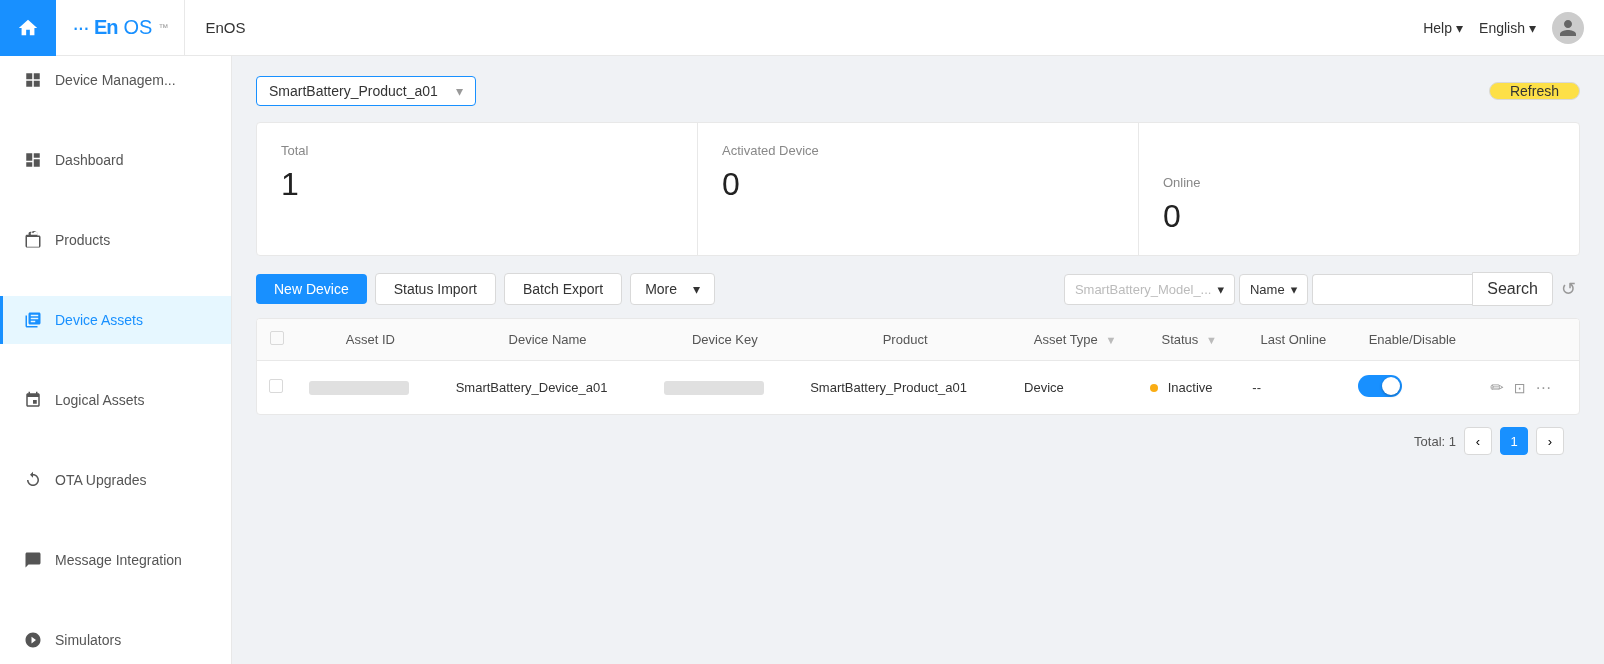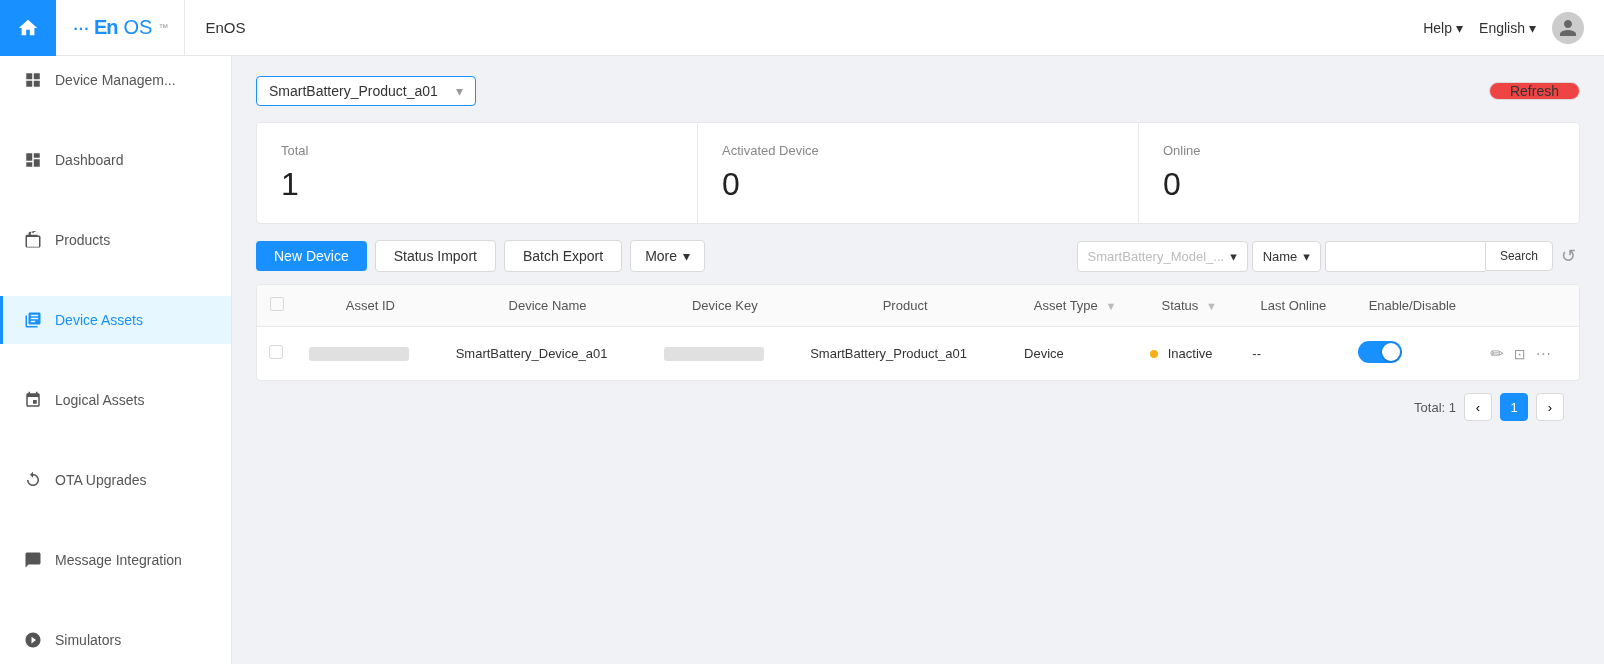--- a/index.html
+++ b/index.html
@@ -143,42 +143,42 @@
       background: #fff;
       cursor: pointer;
       min-width: 220px;
       justify-content: space-between;
       color: #333;
       font-size: 14px;
     }
     .product-select .chevron { color: #999; margin-left: 8px; }
     .refresh-btn {
       border: 1px solid #d9d9d9;
-      background: #ef4444;
+      background: #fde047;
       border-radius: 12px;
       padding: 0 20px;
       cursor: pointer;
       font-size: 14px;
       color: #333;
     }
 
     
     .stats-card {
       background: #fff;
       border-radius: 4px;
       border: 1px solid #e8e8e8;
       display: flex;
       margin-bottom: 16px;
     }
     .stat-item {
       flex: 1;
       padding: 20px 24px;
       border-right: 1px solid #e8e8e8;
     }
-    .stat-item:last-child { border-right: none; }
+    .stat-item:last-child { border-right: none; margin-top: 32px; }
     .stat-label { font-size: 13px; color: #888; margin-bottom: 8px; }
     .stat-value { font-size: 32px; font-weight: 400; color: #222; }
 
     
     .toolbar {
       display: flex;
       align-items: center;
       gap: 8px;
       margin-bottom: 12px;
       flex-wrap: wrap;
@@ -246,21 +246,21 @@
       font-size: 13px;
       outline: none;
       width: 160px;
     }
     .search-btn {
       border: 1px solid #d9d9d9;
       border-radius: 0 4px 4px 0;
       background: #fff;
       padding: 7px 14px;
       cursor: pointer;
-      font-size: 12px;
+      font-size: 16px;
       color: #333;
     }
     .reset-btn {
       background: none;
       border: none;
       cursor: pointer;
       color: #999;
       font-size: 18px;
       padding: 4px;
     }
@@ -391,21 +391,21 @@
     .more-btn {
       border: 1px solid #d9d9d9;
       background: #fff;
       border-radius: 4px;
       padding: 7px 14px;
       cursor: pointer;
       font-size: 14px;
       color: #333;
       display: flex;
       align-items: center;
-      gap: 6px;
+      gap: 16px;
     }
   </style>
 </head>
 <body>
 
 <div class="top-nav">
   <div class="top-nav-left">
     <div class="home-icon-btn">
       <svg width="22" height="22" viewBox="0 0 24 24">
           <path d="M10 20v-6h4v6h5v-8h3L12 3 2 12h3v8z"></path>

